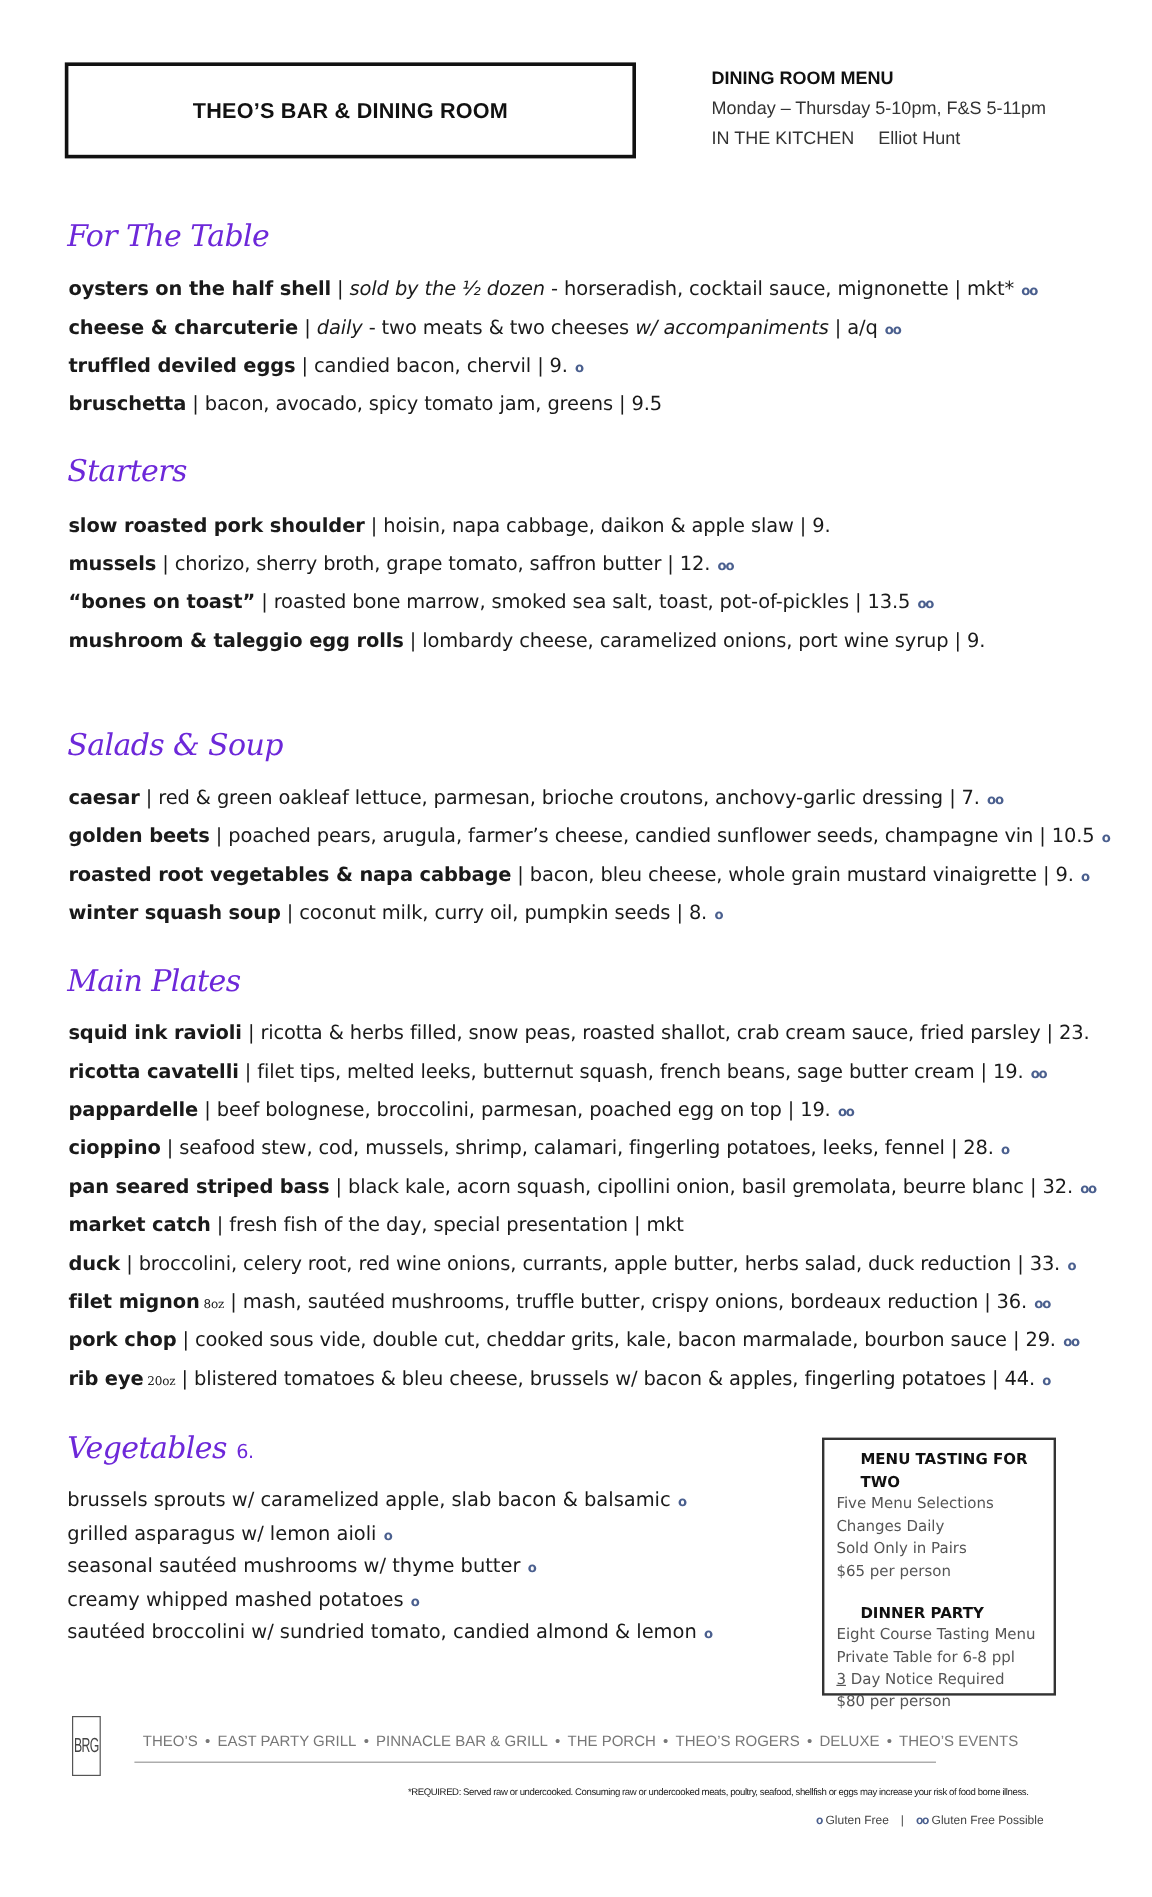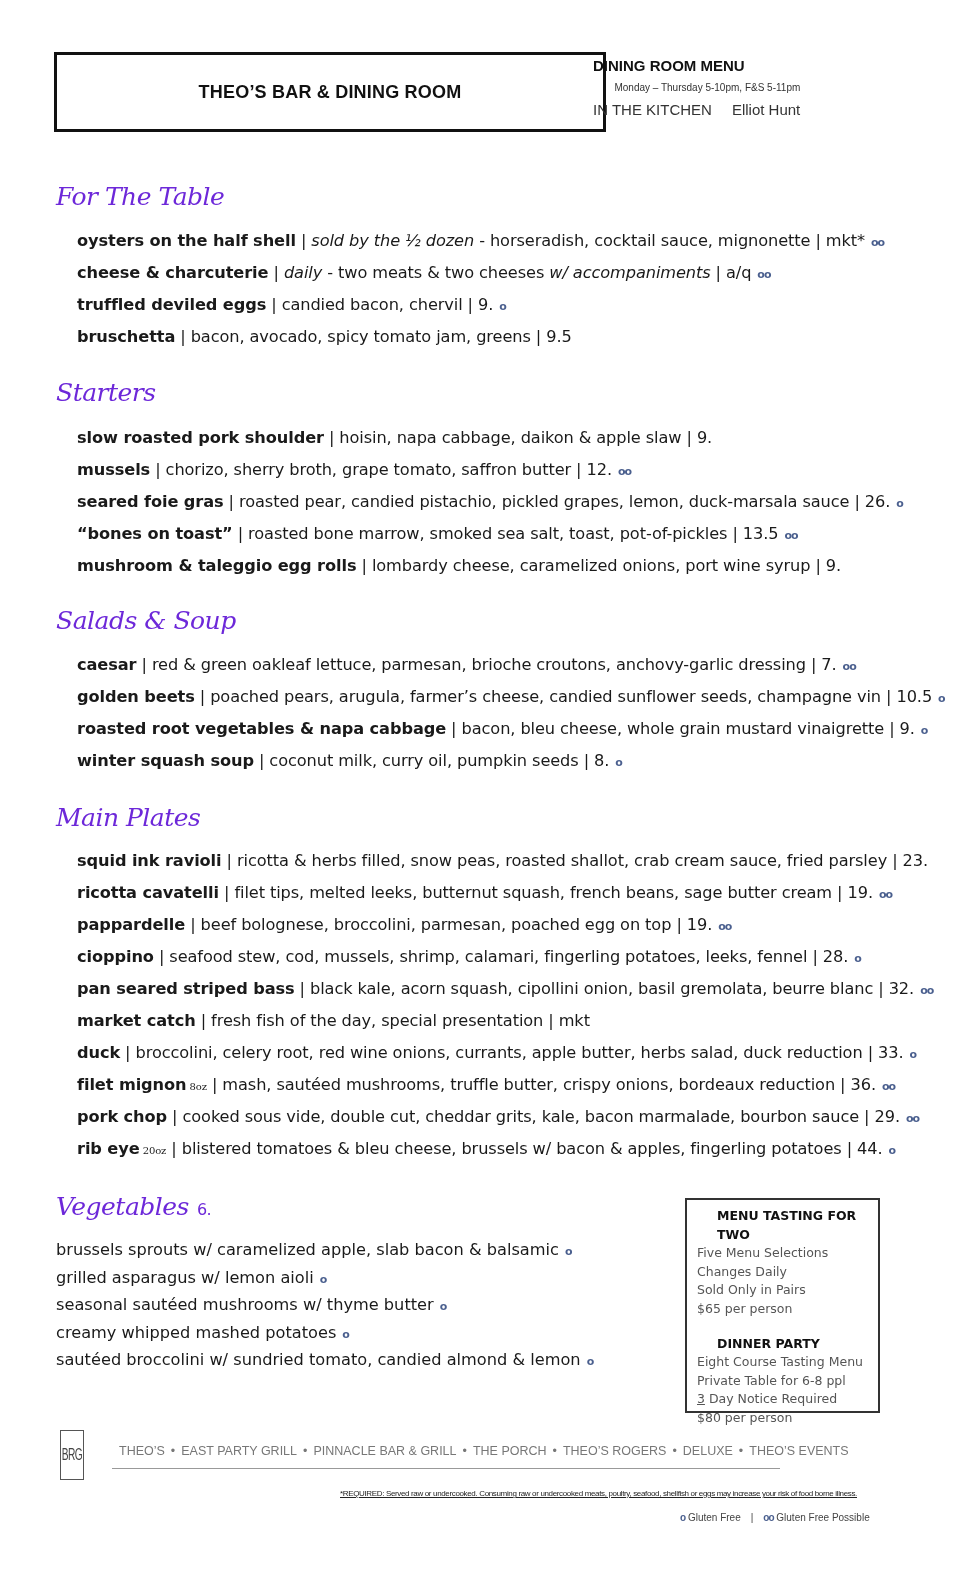--- a/index.html
+++ b/index.html
@@ -1,41 +1,41 @@
 <!DOCTYPE html>
 <html><head>
 <meta charset="utf-8">
 <style>
   * { box-sizing: border-box; margin: 0; padding: 0; }
   html, body { width: 960px; height: 1581px; background: #ffffff; }
   body { position: relative; font-family: "DejaVu Sans", "Liberation Sans", sans-serif; color: #1a1a1a; overflow: hidden; }
 
   .title-box {
-    position: absolute; left: 54px; top: 52px; width: 552px; height: 80px;
+    position: absolute; left: 54px; top: 52px; width: 476px; height: 80px;
     border: 3px solid #111; display: flex; align-items: center; justify-content: center;
   }
   .title-box span { font-family: "Liberation Sans", sans-serif; font-weight: bold; font-size: 18px; letter-spacing: 0.2px; color: #111; }
 
   .header-info { position: absolute; left: 593px; top: 57px; }
   .header-info .menu-name { font-family: "Liberation Sans", sans-serif; font-weight: bold; font-size: 15px; color: #111; }
-  .header-info .hours { font-family: "Liberation Sans", sans-serif; font-size: 10px; color: #333; margin-top: 8px; text-align: right; }
+  .header-info .hours { font-family: "Liberation Sans", sans-serif; font-size: 15px; color: #333; margin-top: 8px; }
   .header-info .kitchen { font-family: "Liberation Sans", sans-serif; font-size: 15px; color: #333; margin-top: 8px; }
   .header-info .kitchen .chef { margin-left: 20px; }
 
   .section-heading {
     position: absolute; left: 56px;
     font-family: "DejaVu Serif", serif; font-style: italic; font-size: 25px; color: #6d28d9; letter-spacing: -0.5px;
   }
   .section-heading .heading-price { font-family: "DejaVu Sans", sans-serif; font-style: normal; font-size: 16px; margin-left: 8px; }
 
   .item-list { position: absolute; left: 57px; }
   .item {
     height: 32px; line-height: 32px; font-size: 16.2px; white-space: nowrap; color: #1a1a1a; letter-spacing: -0.1px;
   }
-  .item .name { font-weight: bold; margin-left: 20px; }
+  .item .name { font-weight: bold; }
   .item .size { font-size: 10px; font-family: "DejaVu Serif", serif; }
   .item .ital { font-style: italic; }
   .gf {
     display: inline-block; margin-left: 6px; color: #4a5f8e; font-size: 11px; letter-spacing: -1px; font-weight: bold; vertical-align: 0px;
   }
 
   .veg-list { position: absolute; left: 56px; top: 1236px; }
   .veg-item { height: 27.5px; line-height: 27.5px; font-size: 16.2px; white-space: nowrap; color: #1a1a1a; }
 
   .side-box {
@@ -54,21 +54,21 @@
     font-family: "Liberation Sans", sans-serif; font-size: 17px; color: #444; letter-spacing: -1px;
   }
   .logo span { transform: scaleX(0.6); display: inline-block; }
   .venues {
     position: absolute; left: 59px; top: 14px; font-family: "Liberation Sans", sans-serif; font-size: 12.5px; color: #777; white-space: nowrap;
   }
   .venues .sep { margin: 0 6px; }
   .footer-rule { position: absolute; left: 52px; top: 38px; width: 668px; border-top: 1px solid #999; }
 
   .disclaimer {
-    position: absolute; left: 340px; top: 1489px; font-family: "Liberation Sans", sans-serif; font-size: 8px; color: #222; white-space: nowrap; letter-spacing: -0.35px; text-decoration: underline;
+    position: absolute; left: 340px; top: 1489px; font-family: "Liberation Sans", sans-serif; font-size: 8px; color: #222; white-space: nowrap; letter-spacing: -0.35px;
   }
   .legend { position: absolute; left: 680px; top: 1512px; font-family: "Liberation Sans", sans-serif; font-size: 10px; color: #444; white-space: nowrap; }
   .legend .dot { color: #4a5f8e; font-weight: bold; letter-spacing: -1px; }
   .legend .sep { margin: 0 10px; }
 </style>
 </head>
 <body>
 
 <div class="title-box">
   <span>THEO’S BAR &amp; DINING ROOM</span>
@@ -94,21 +94,20 @@
   </div>
   <div class="item">
     <span class="name">bruschetta</span><span> | </span><span>bacon, avocado, spicy tomato jam, greens  |  9.5</span><span class="gf"></span>
   </div>
 </div>
 
 <div class="section-heading" style="top:378px;">Starters</div>
 <div class="item-list" style="top:422px;">
   <div class="item"><span class="name">slow roasted pork shoulder</span><span> | </span><span>hoisin, napa cabbage, daikon &amp; apple slaw  |  9.</span><span class="gf"></span></div>
   <div class="item"><span class="name">mussels</span><span> | </span><span>chorizo, sherry broth, grape tomato, saffron butter  |  12.</span><span class="gf">oo</span></div>
-  <div class="item"><span class="name">seared foie gras</span><span> | </span><span>roasted pear, candied pistachio, pickled grapes, lemon, duck-marsala sauce  |  26.</span><span class="gf">o</span></div>
   <div class="item"><span class="name">“bones on toast”</span><span> | </span><span>roasted bone marrow, smoked sea salt, toast, pot-of-pickles  |  13.5</span><span class="gf">oo</span></div>
   <div class="item"><span class="name">mushroom &amp; taleggio egg rolls</span><span> | </span><span>lombardy cheese, caramelized onions, port wine syrup  |  9.</span><span class="gf"></span></div>
 </div>
 
 <div class="section-heading" style="top:606px;">Salads &amp; Soup</div>
 <div class="item-list" style="top:649px;">
   <div class="item"><span class="name">caesar</span><span> | </span><span>red &amp; green oakleaf lettuce, parmesan, brioche croutons, anchovy-garlic dressing  |  7.</span><span class="gf">oo</span></div>
   <div class="item"><span class="name">golden beets</span><span> | </span><span>poached pears, arugula, farmer’s cheese, candied sunflower seeds, champagne vin  |  10.5</span><span class="gf">o</span></div>
   <div class="item"><span class="name">roasted root vegetables &amp; napa cabbage</span><span> | </span><span>bacon, bleu cheese, whole grain mustard vinaigrette  |  9.</span><span class="gf">o</span></div>
   <div class="item"><span class="name">winter squash soup</span><span> | </span><span>coconut milk, curry oil, pumpkin seeds  |  8.</span><span class="gf">o</span></div>

